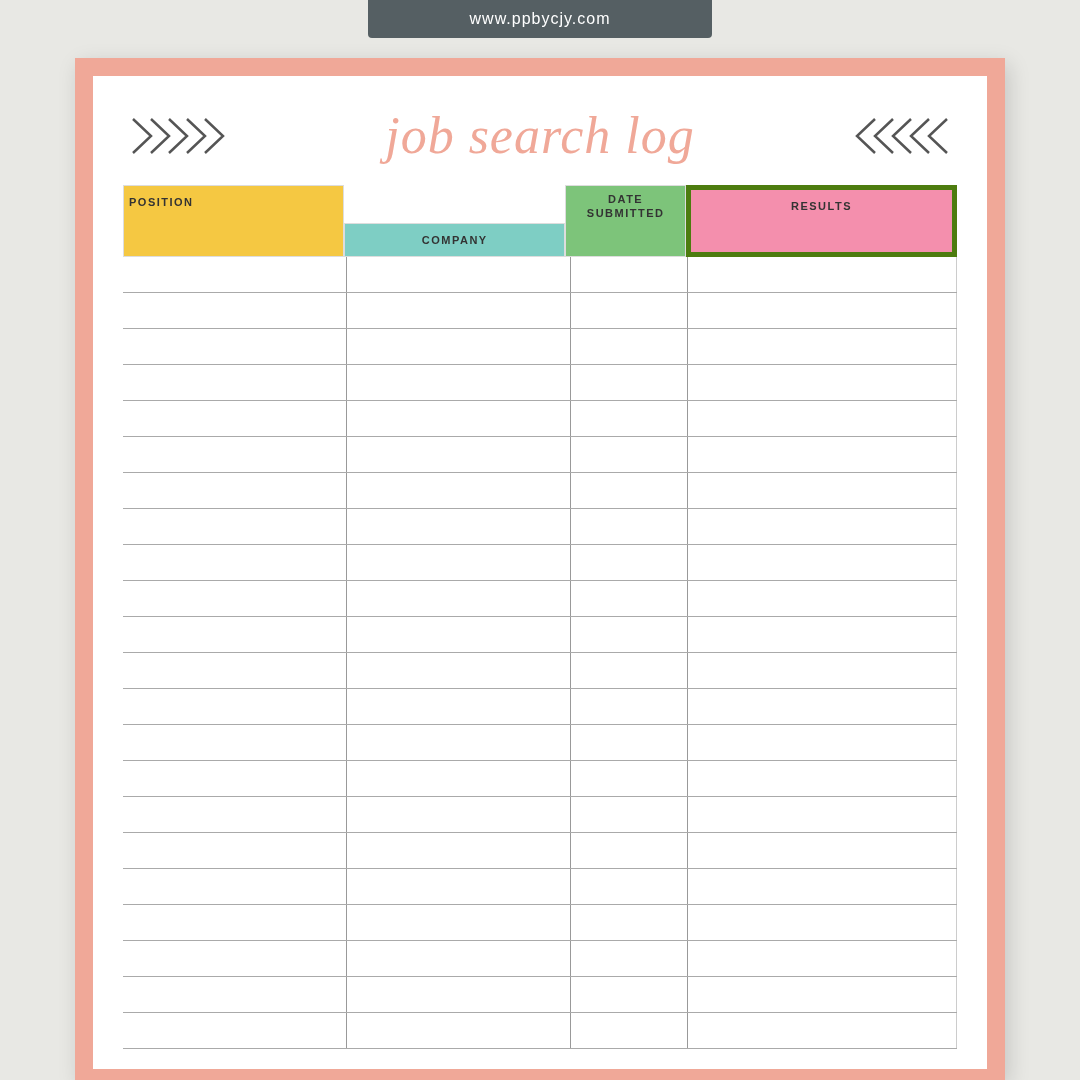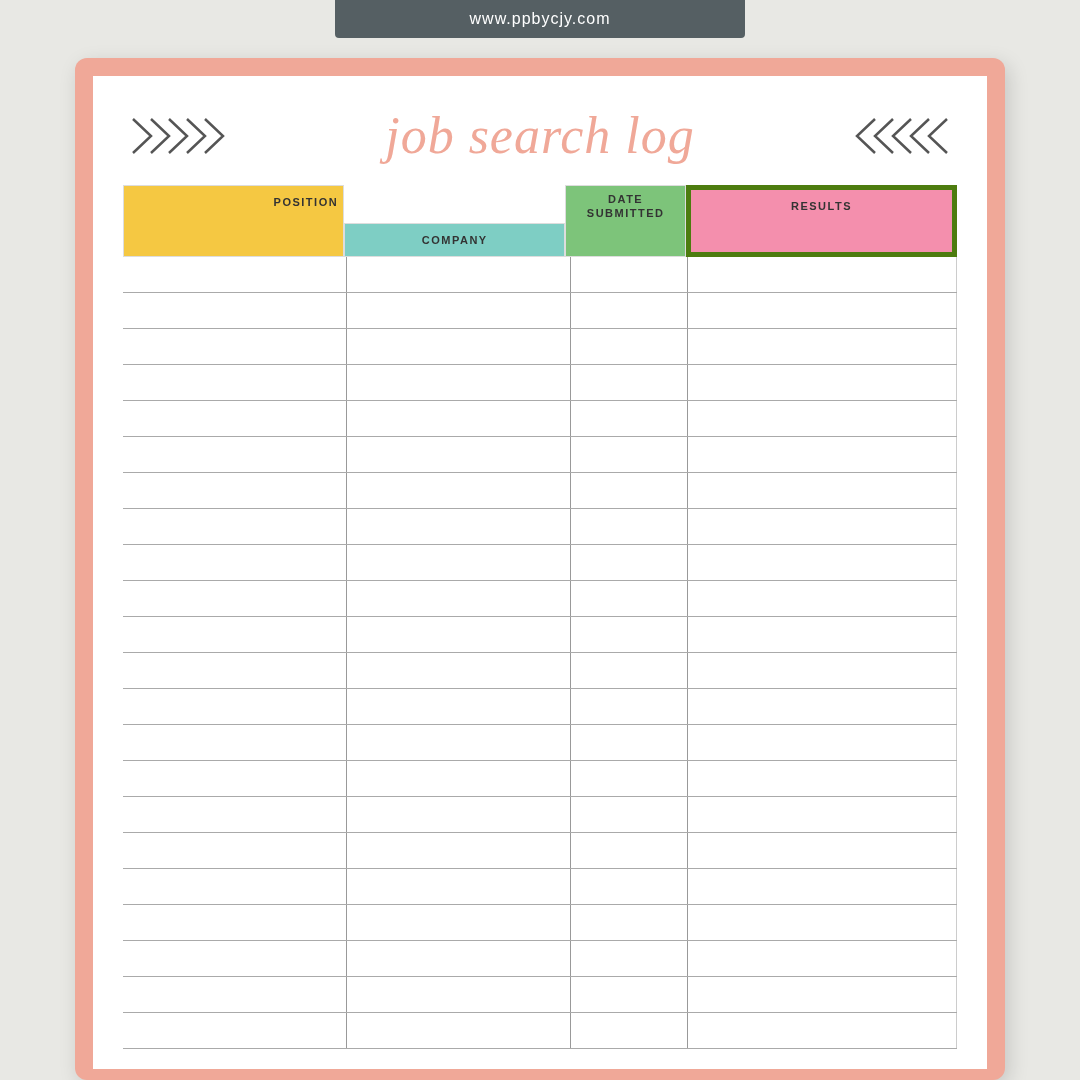--- a/index.html
+++ b/index.html
@@ -11,40 +11,40 @@
       display: flex;
       flex-direction: column;
       align-items: center;
       justify-content: flex-start;
       font-family: Arial, sans-serif;
       overflow: hidden;
     }
 
     .top-banner {
       background-color: #555f63;
-      width: 410px;
+      width: 344px;
       padding: 10px 20px;
       text-align: center;
       margin-top: 0;
       margin-bottom: 20px;
       border-radius: 0 0 4px 4px;
     }
 
     .top-banner span {
       color: #ffffff;
       font-size: 16px;
       letter-spacing: 1px;
     }
 
     .outer-frame {
       background-color: #f0a898;
       padding: 18px;
       width: 930px;
       min-height: 900px;
-      border-radius: 12px;
+      border-radius: 0;
       box-shadow: 4px 6px 20px rgba(0,0,0,0.15);
     }
 
     .inner-page {
       background-color: #ffffff;
       width: 100%;
       min-height: 860px;
       padding: 30px 30px 20px 30px;
     }
 
@@ -72,21 +72,21 @@
 
     .table-header {
       display: flex;
       width: 100%;
       margin-bottom: 0;
     }
 
     .col-position {
       background-color: #f5c842;
       flex: 2.5;
-      text-align: right;
+      text-align: left;
       padding: 10px 5px;
       font-size: 11px;
       font-weight: bold;
       letter-spacing: 1.5px;
       color: #333;
       border: 1px solid #ddd;
     }
 
     .col-company {
       background-color: #7ecec4;

